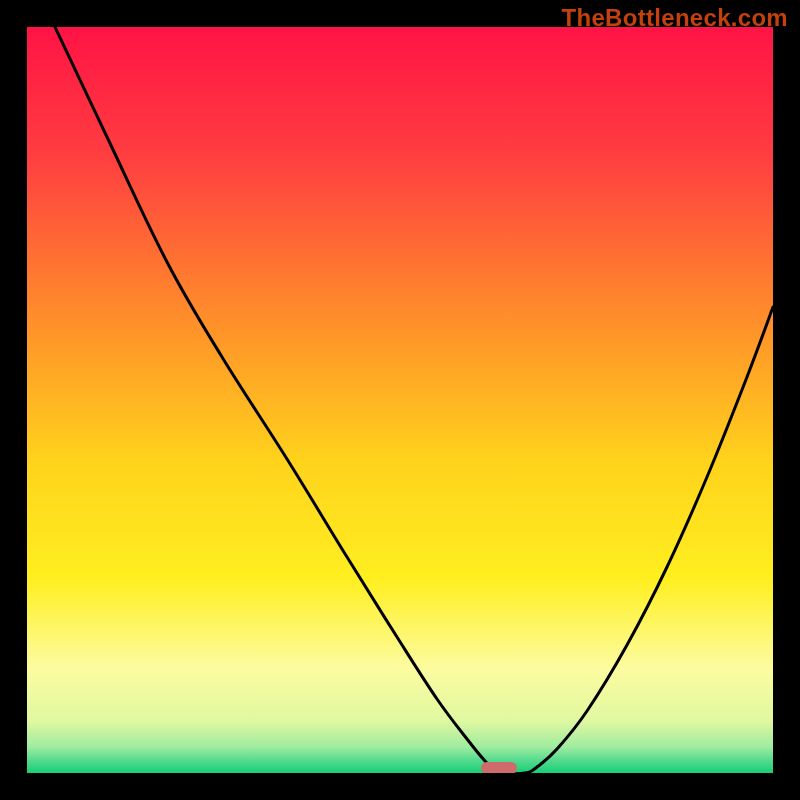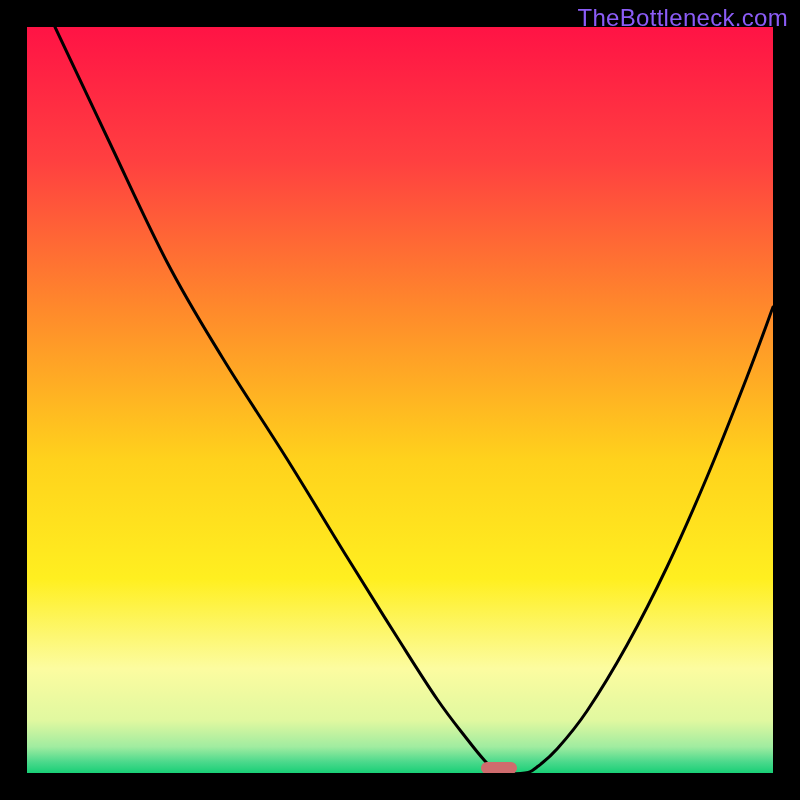--- a/index.html
+++ b/index.html
@@ -17,22 +17,22 @@
     width: 800px;
     height: 800px;
     background: #000;
   }
   .watermark {
     position: absolute;
     top: 4px;
     right: 12px;
     font-family: Arial, Helvetica, sans-serif;
     font-size: 24px;
-    font-weight: 400;
-    color: #8b5cf6;
+    font-weight: 700;
+    color: #c2410c;
     letter-spacing: 0.3px;
   }
   .plot {
     position: absolute;
     left: 27px;
     top: 27px;
     width: 746px;
     height: 746px;
     overflow: hidden;
   }

